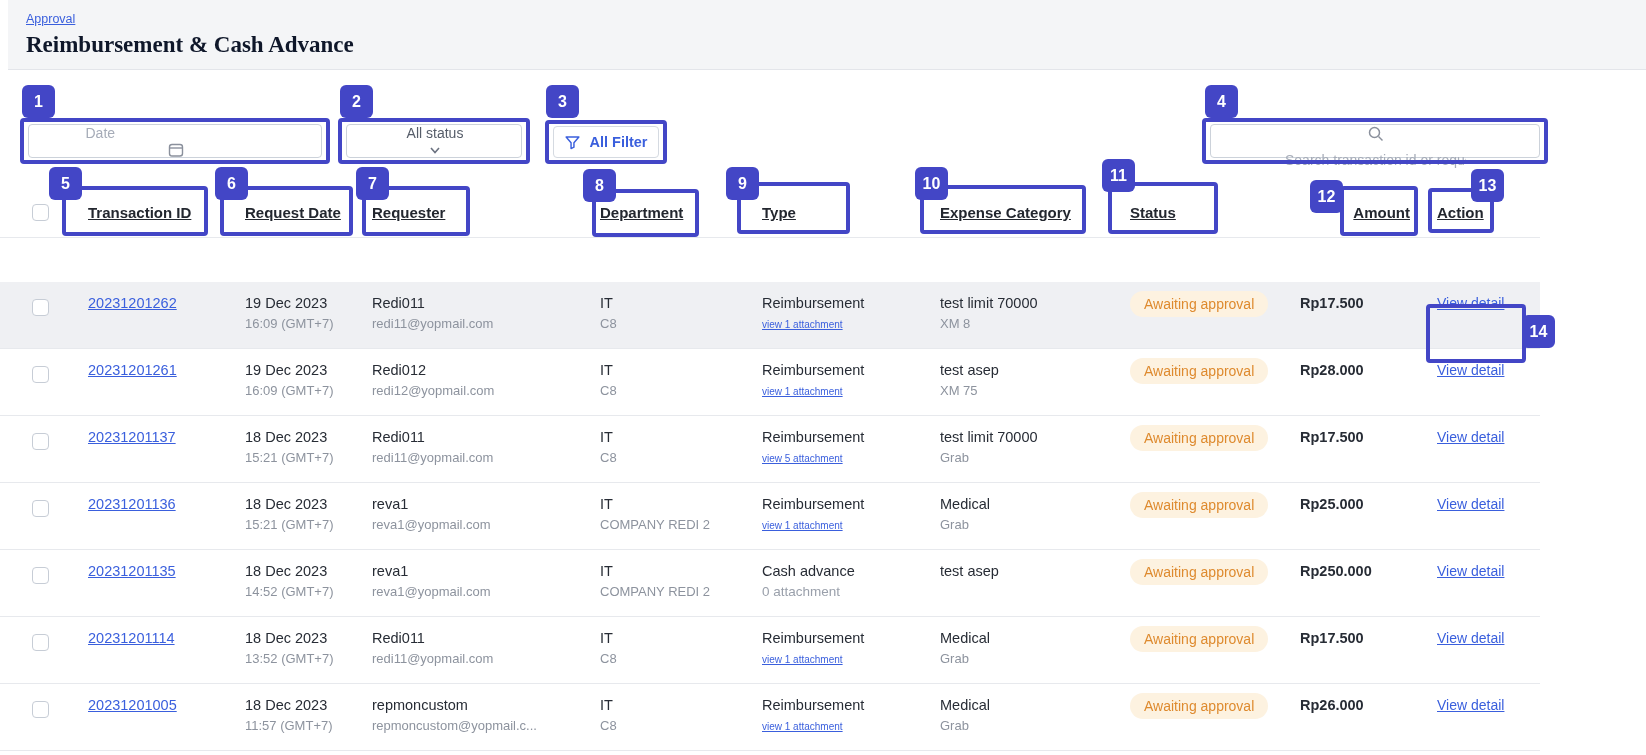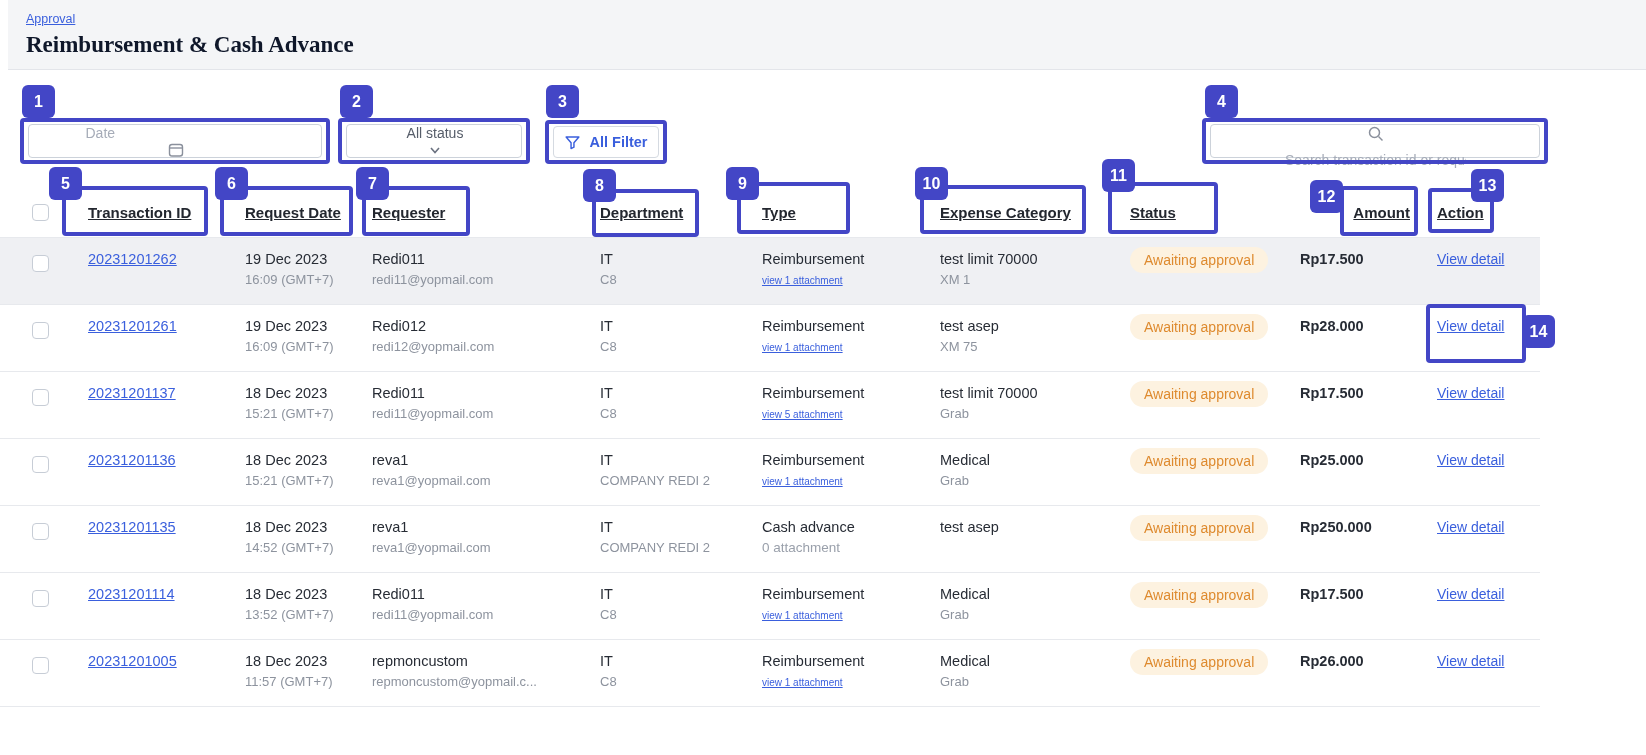--- a/index.html
+++ b/index.html
@@ -54,21 +54,21 @@
   .table { position: absolute; left: 0; top: 188px; width: 1540px; }
   .thead, .tr {
     display: grid;
     grid-template-columns: 88px 157px 127px 228px 162px 178px 190px 170px 115px 125px;
   }
   .thead { height: 50px; align-items: center; border-bottom: 1px solid #e7e9ed; }
   .th { font-size: 15px; font-weight: bold; color: #23272f; padding-right: 10px; text-decoration: underline; }
   .th-amount { text-align: right; padding-right: 5px; }
   .th-action { padding-left: 22px; padding-right: 0; }
   .tr { height: 67px; border-bottom: 1px solid #e7e9ed; }
-  .tr.hl { background: #eff0f3; }
+  .tr.hl { background: #eff0f3; margin-top: 44px; }
   .td { padding: 13px 12px 0 0; font-size: 14.5px; }
   .td-check, .th-check { padding-left: 32px; padding-top: 0; align-self: center; }
   .tr .td-check { padding-top: 17px; align-self: start; }
   .cb {
     appearance: none; -webkit-appearance: none;
     width: 17px; height: 17px; border: 1.5px solid #c7cdd6; border-radius: 4px;
     background: #fff; cursor: pointer; display: block;
   }
   .main { color: #272c35; font-size: 14.5px; }
   .sub { color: #8d939e; font-size: 13px; margin-top: 5px; }
@@ -179,21 +179,21 @@
       <div class="td">
           <div class="main">IT</div>
           <div class="sub">C8</div>
         </div>
       <div class="td">
           <div class="main">Reimbursement</div>
           <div class="sub"><a class="link attach">view 1 attachment</a></div>
         </div>
       <div class="td">
           <div class="main">test limit 70000</div>
-          <div class="sub">XM 1</div>
+          <div class="sub">XM 8</div>
         </div>
       <div class="td td-status"><span class="pill">Awaiting approval</span></div>
       <div class="td td-amount">Rp17.500</div>
       <div class="td td-action"><a class="link">View detail</a></div>
     </div>
 
     <div class="tr">
       <div class="td td-check">
           <input type="checkbox" class="cb" style="">
         </div>

